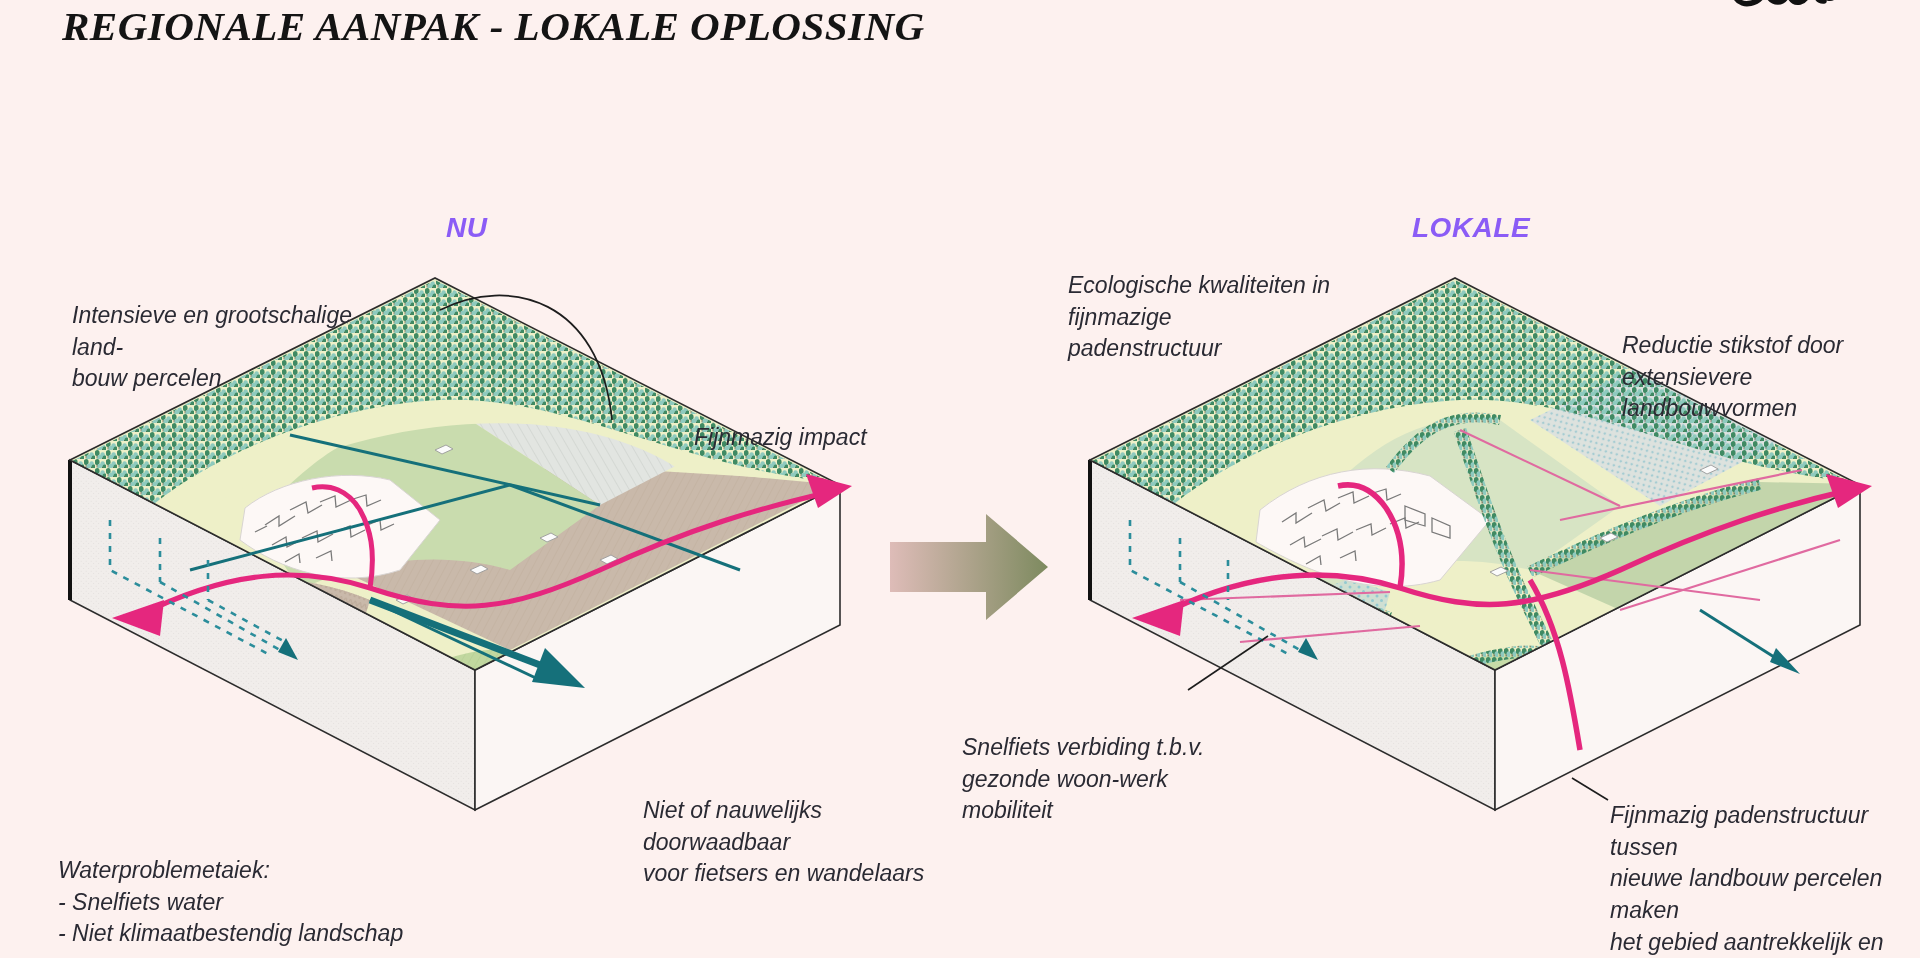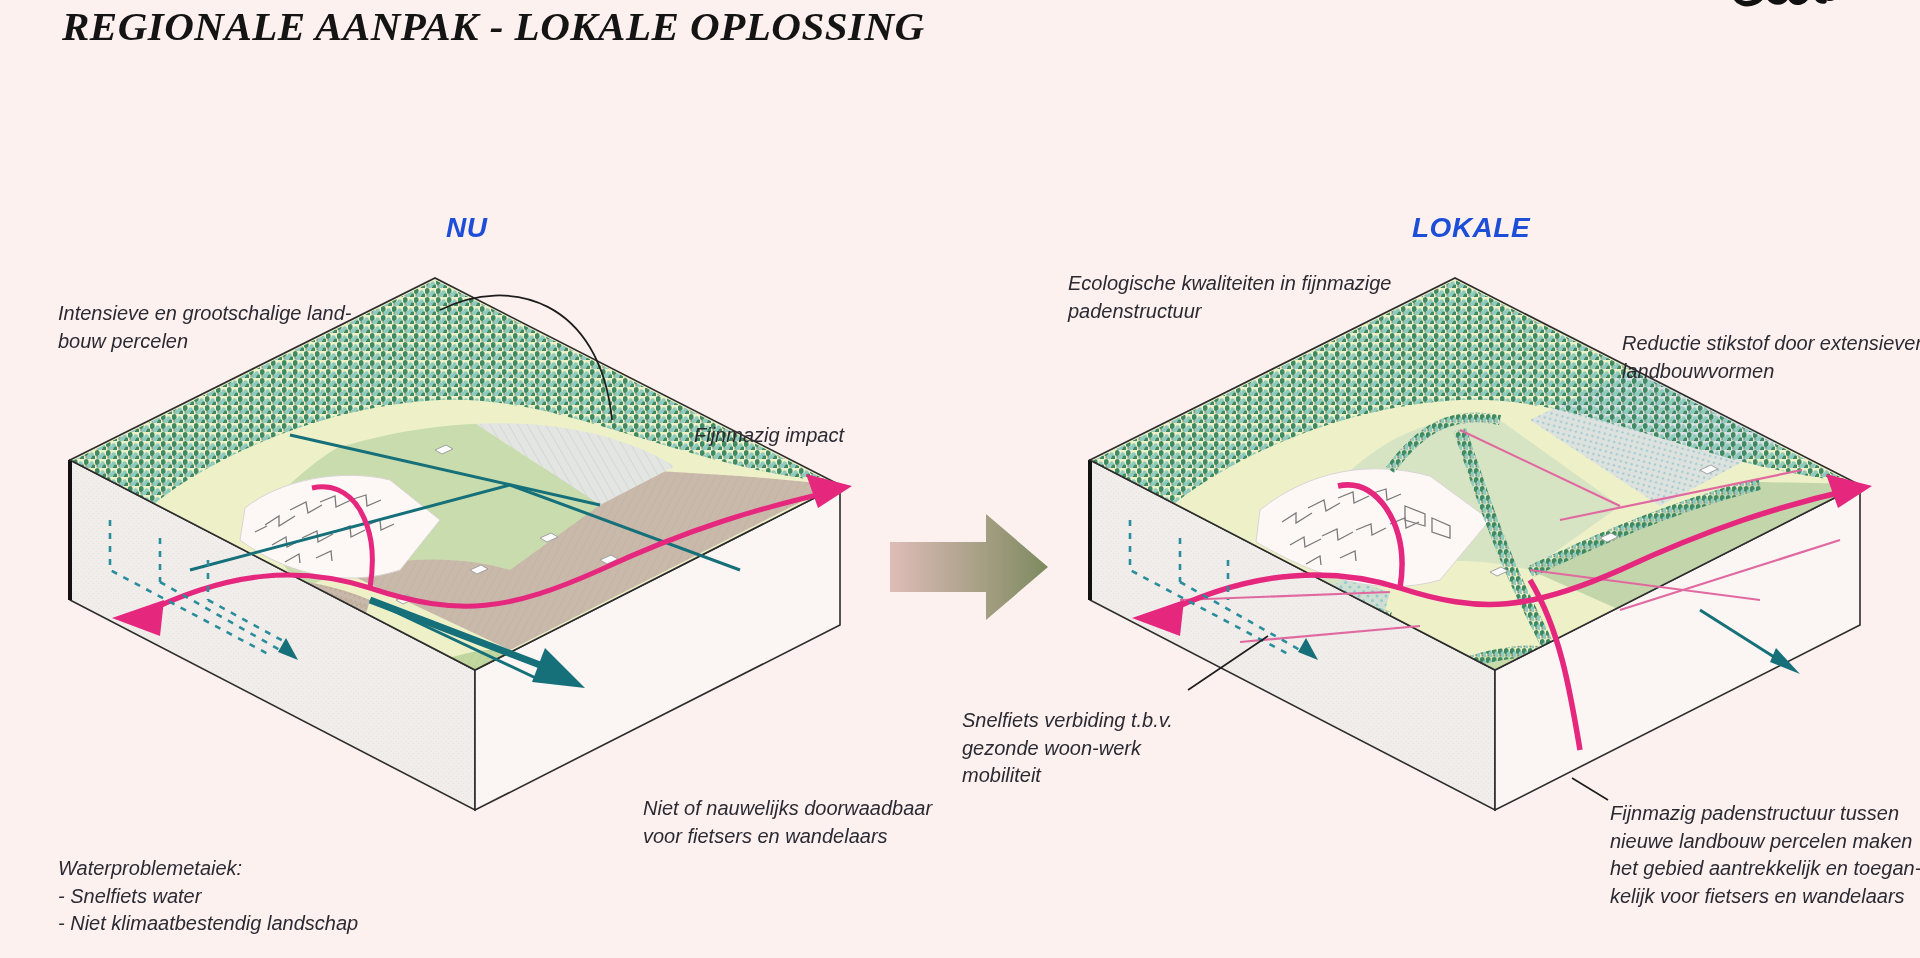--- a/index.html
+++ b/index.html
@@ -21,40 +21,40 @@
   .logo{
     position:absolute;right:26px;top:-30px;
     width:170px;height:62px;
     overflow:hidden;
   }
 
   
   .panel-heading{
     position:absolute;
     font-size:28px;font-weight:bold;font-style:italic;
-    color:#1d4ed8;letter-spacing:.5px;
+    color:#8b5cf6;letter-spacing:.5px;
   }
   #h-nu{left:446px;top:212px;}
   #h-straks{left:1412px;top:212px;}
 
   
   .note{
     position:absolute;
-    font-size:20px;font-style:italic;
+    font-size:23px;font-style:italic;
     color:#2a2a33;line-height:1.38;
     white-space:pre-line;
   }
 
-  #n-intensieve{left:58px;top:300px;width:330px;}
+  #n-intensieve{left:72px;top:300px;width:330px;}
   #n-stikstof  {left:694px;top:422px;width:260px;}
   #n-niet      {left:616px;top:795px;width:330px;margin-left:27px;}
   #n-water     {left:58px;top:855px;width:400px;}
   #n-ecologische{left:1068px;top:270px;width:340px;}
   #n-reductie  {left:1622px;top:330px;width:330px;}
-  #n-snelfiets {left:962px;top:707px;width:250px;}
+  #n-snelfiets {left:962px;top:732px;width:250px;}
   #n-watervast {left:1112px;top:840px;width:300px;}
   #n-fijnmazig {left:1610px;top:800px;width:330px;}
 
   
   #transition-arrow{position:absolute;left:890px;top:512px;width:160px;height:110px;}
 
   
   .block{position:absolute;}
   #block-nu   {left:40px;top:270px;width:830px;height:560px;}
   #block-straks{left:1060px;top:270px;width:830px;height:560px;}

